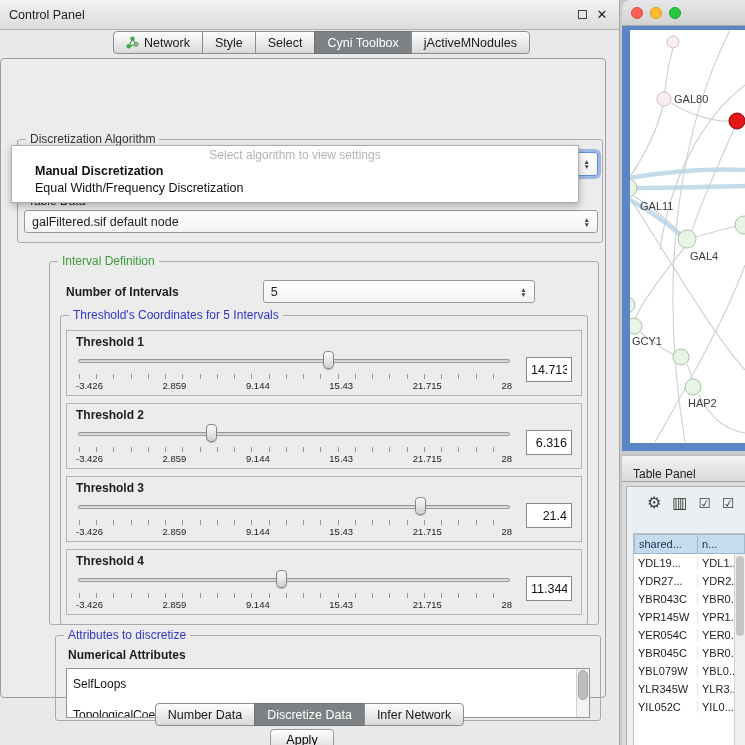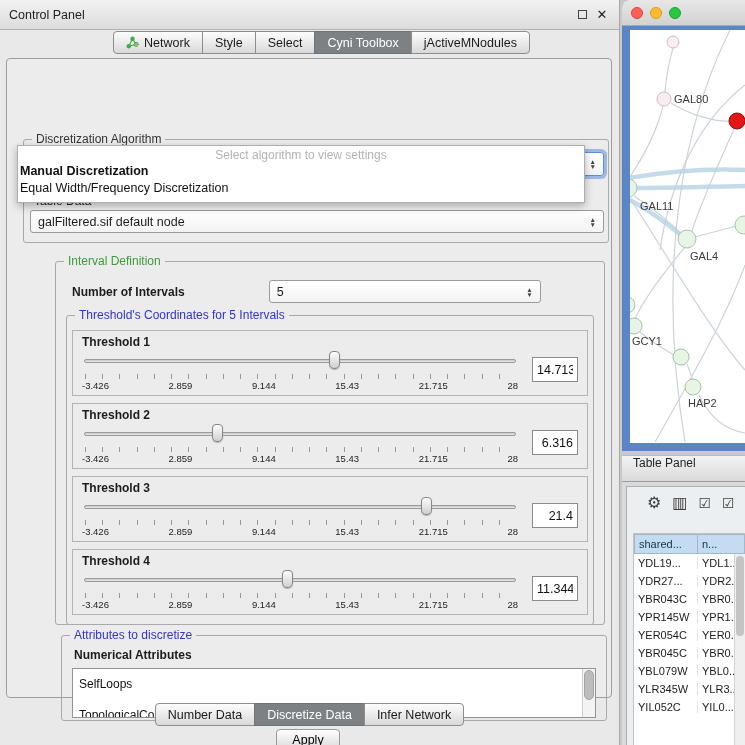--- a/index.html
+++ b/index.html
@@ -16,21 +16,21 @@
   .float-square { width:9px; height:9px; border:1.5px solid #444; }
   .close-x { font-size:13px; font-weight:bold; color:#222; }
 
   
   .tabbar { position:absolute; left:0; right:0; top:31px; display:flex; justify-content:center;padding-left:24px; }
   .tab { display:flex; align-items:center; gap:5px; height:23px; padding:0 12px; background:linear-gradient(#fdfdfd,#d9d9d9); border:1px solid #8d8d8d; margin-left:-1px; font-size:12.5px; color:#1a1a1a; cursor:default; }
   .tab.first { border-radius:4px 0 0 4px; margin-left:0; }
   .tab.last { border-radius:0 4px 4px 0; }
   .tab.active { background:#7d8184; color:#fff; border-color:#6f7376; }
 
-  .main-panel { position:absolute; left:6px; top:58px; width:606px; height:640px; border:1px solid #9e9e9e; border-radius:4px; background:#ececec; }
+  .main-panel { position:absolute; left:0; top:58px; width:606px; height:640px; border:1px solid #9e9e9e; border-radius:4px; background:#ececec; }
 
   
   .groupbox { position:absolute; border:1px solid #a9a9a9; border-radius:3px; }
   .groupbox > .gtitle { position:absolute; top:-8px; left:8px; background:#ececec; padding:0 4px; font-size:12px; }
   .gtitle.green { color:#3c9b3c; }
   .gtitle.blue { color:#3036c6; }
   .gtitle.dark { color:#333; }
 
   
   .combo { display:flex; align-items:center; padding:0 7px; background:linear-gradient(#ffffff,#f3f3f3); border:1px solid #9a9a9a; border-radius:3px; font-size:12.5px; }
@@ -39,21 +39,21 @@
 
   
   .algo-group { left:16px; top:80px; width:586px; height:104px; }
   .algo-combo { position:absolute; left:6px; right:4px; top:12px; height:24px; }
   .td-label { position:absolute; left:10px; top:54px; font-size:12px; color:#222; }
   .td-combo { position:absolute; left:6px; right:4px; top:70px; height:23px; }
 
   
   .popup { position:absolute; left:10px; top:86px; width:568px; background:#ffffff; border:1px solid #aeaeae; box-shadow:0 3px 8px rgba(0,0,0,0.28); z-index:50; padding:2px 0 5px; }
   .popup .hint { text-align:center; color:#b3b3b3; font-size:12px; line-height:15px; }
-  .popup .opt { padding:1px 2px; font-size:12.5px; line-height:15px; color:#111; cursor:default; }
+  .popup .opt { padding:1px 23px; font-size:12.5px; line-height:15px; color:#111; cursor:default; }
   .popup .opt.bold { font-weight:bold; }
 
   
   .interval-group { left:48px; top:202px; width:550px; height:364px; padding:16px 8px 4px; }
   .niv-row { display:flex; align-items:center; margin:2px 0 12px 8px; }
   .niv-label { font-weight:bold; font-size:12px; margin-right:84px; }
   .niv-combo { width:272px; height:23px; }
   .thresholds-group { position:relative; margin:0 2px; border:1px solid #a9a9a9; border-radius:3px; padding:14px 5px 2px; }
   .thresholds-group > .gtitle2 { position:absolute; top:-8px; left:8px; background:#ececec; padding:0 4px; font-size:12px; color:#3036c6; }
 
@@ -85,21 +85,21 @@
   .light { width:12px; height:12px; border-radius:50%; }
   .light.red { background:#ff5f57; border:1px solid #d8453f; }
   .light.yellow { background:#febc2e; border:1px solid #d49a23; }
   .light.green { background:#28c840; border:1px solid #1da133; }
   .nw-frame { position:absolute; left:0; right:0; top:26px; bottom:0; background:#5b86c6; }
   .nw-canvas { position:absolute; left:8px; top:4px; right:0; bottom:8px; background:#ffffff; overflow:hidden; }
   .nw-canvas svg { display:block; }
   .net-label { font-size:11px; fill:#3a3a3a; }
 
   
-  .tp-titlebar { position:absolute; left:622px; top:455px; width:123px; height:27px; background:linear-gradient(#f3f3f3,#dadada); border-top:1px solid #bdbdbd; border-bottom:1px solid #9f9f9f; display:flex; align-items:flex-start; padding:0 11px; font-size:12px; color:#222; }
+  .tp-titlebar { position:absolute; left:622px; top:455px; width:123px; height:27px; background:linear-gradient(#f3f3f3,#dadada); border-top:1px solid #bdbdbd; border-bottom:1px solid #9f9f9f; display:flex; align-items:flex-end; padding:0 11px; font-size:12px; color:#222; }
   .tp-lower { position:absolute; left:622px; top:482px; width:123px; height:263px; background:#dadada; }
   .table-window { position:absolute; left:4px; top:4px; right:0; bottom:0; background:#eceff1; border:1px solid #b0b0b0; border-right:none; border-bottom:none; overflow:hidden; }
   .tp-toolbar { height:32px; display:flex; align-items:center; padding-left:20px; gap:11px; color:#3e3e3e; }
   .tp-icon { font-size:16px; line-height:16px; cursor:default; }
   .tp-icon.small { font-size:14px; }
   .tgrid { position:absolute; left:6px; right:0; top:46px; bottom:0; background:#fff; border:1px solid #c2c2c2; border-right:none; border-bottom:none; }
   .thead { display:flex; height:20px; }
   .th-cell { background:#c3dcf0; border:1px solid #9fb8cc; border-left:none; font-size:11px; display:flex; align-items:center; padding:0 4px; color:#16324a; }
   .th-cell.c1 { width:64px; border-left:1px solid #9fb8cc; }
   .th-cell.c2 { flex:1; }

